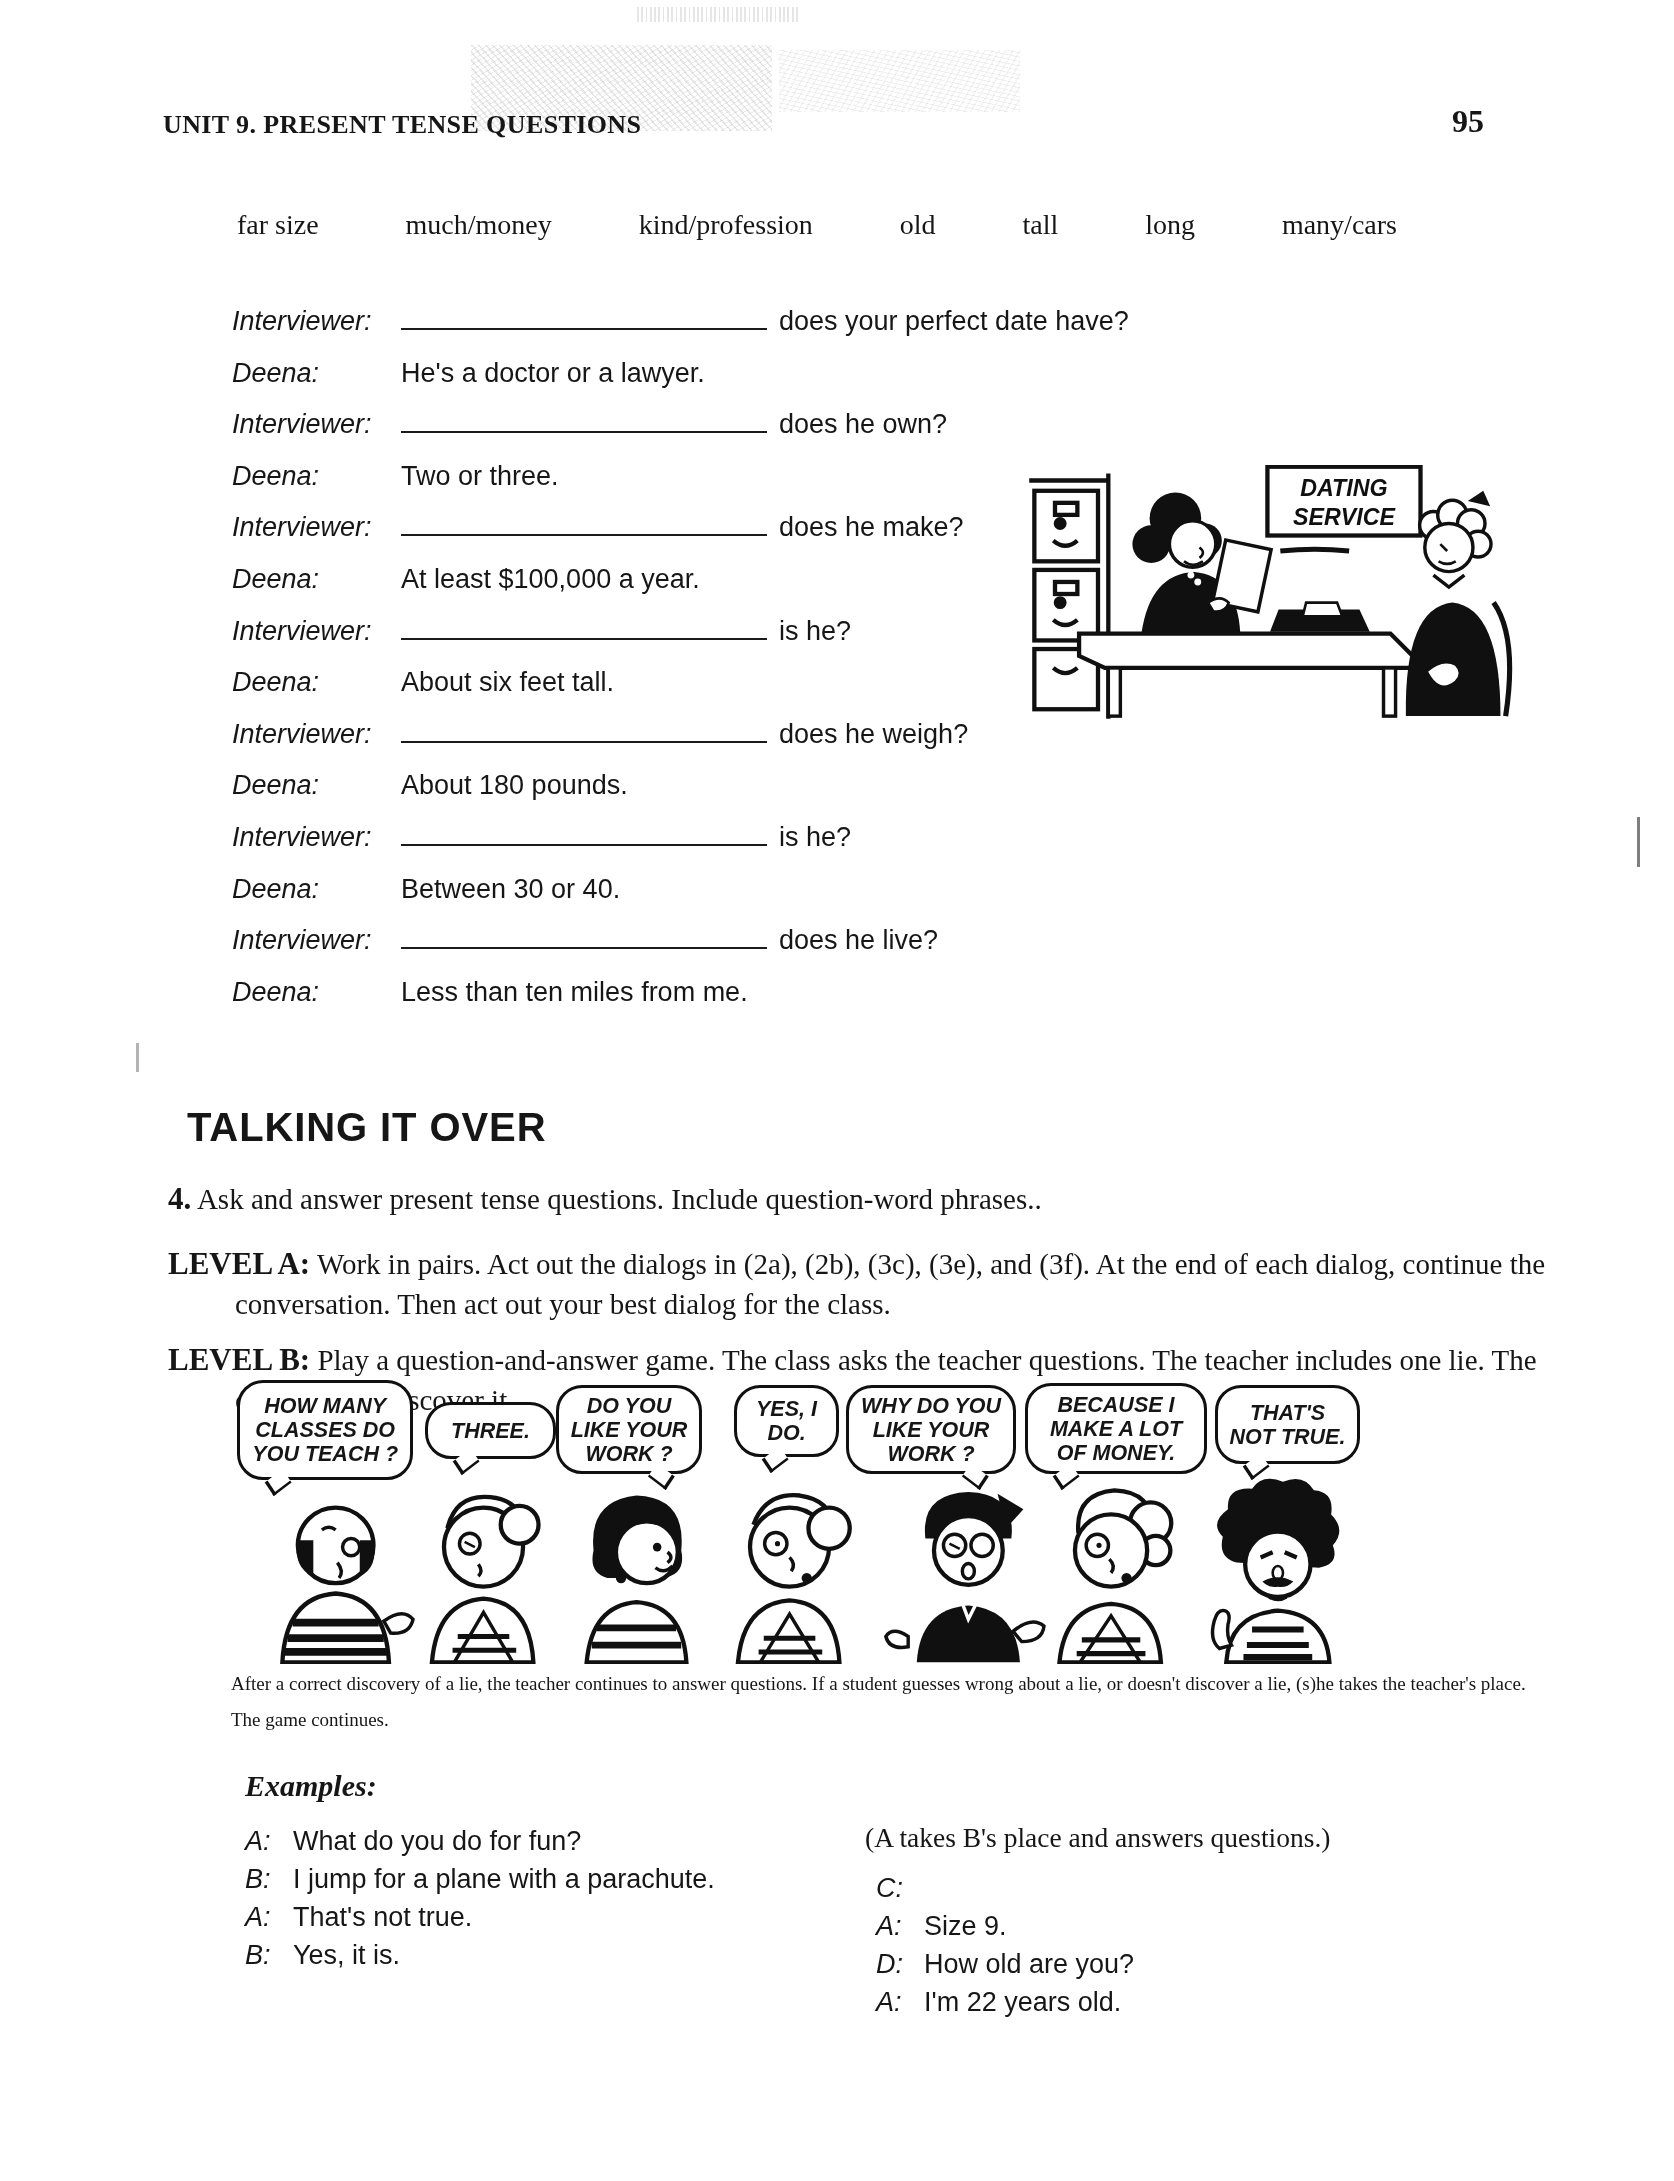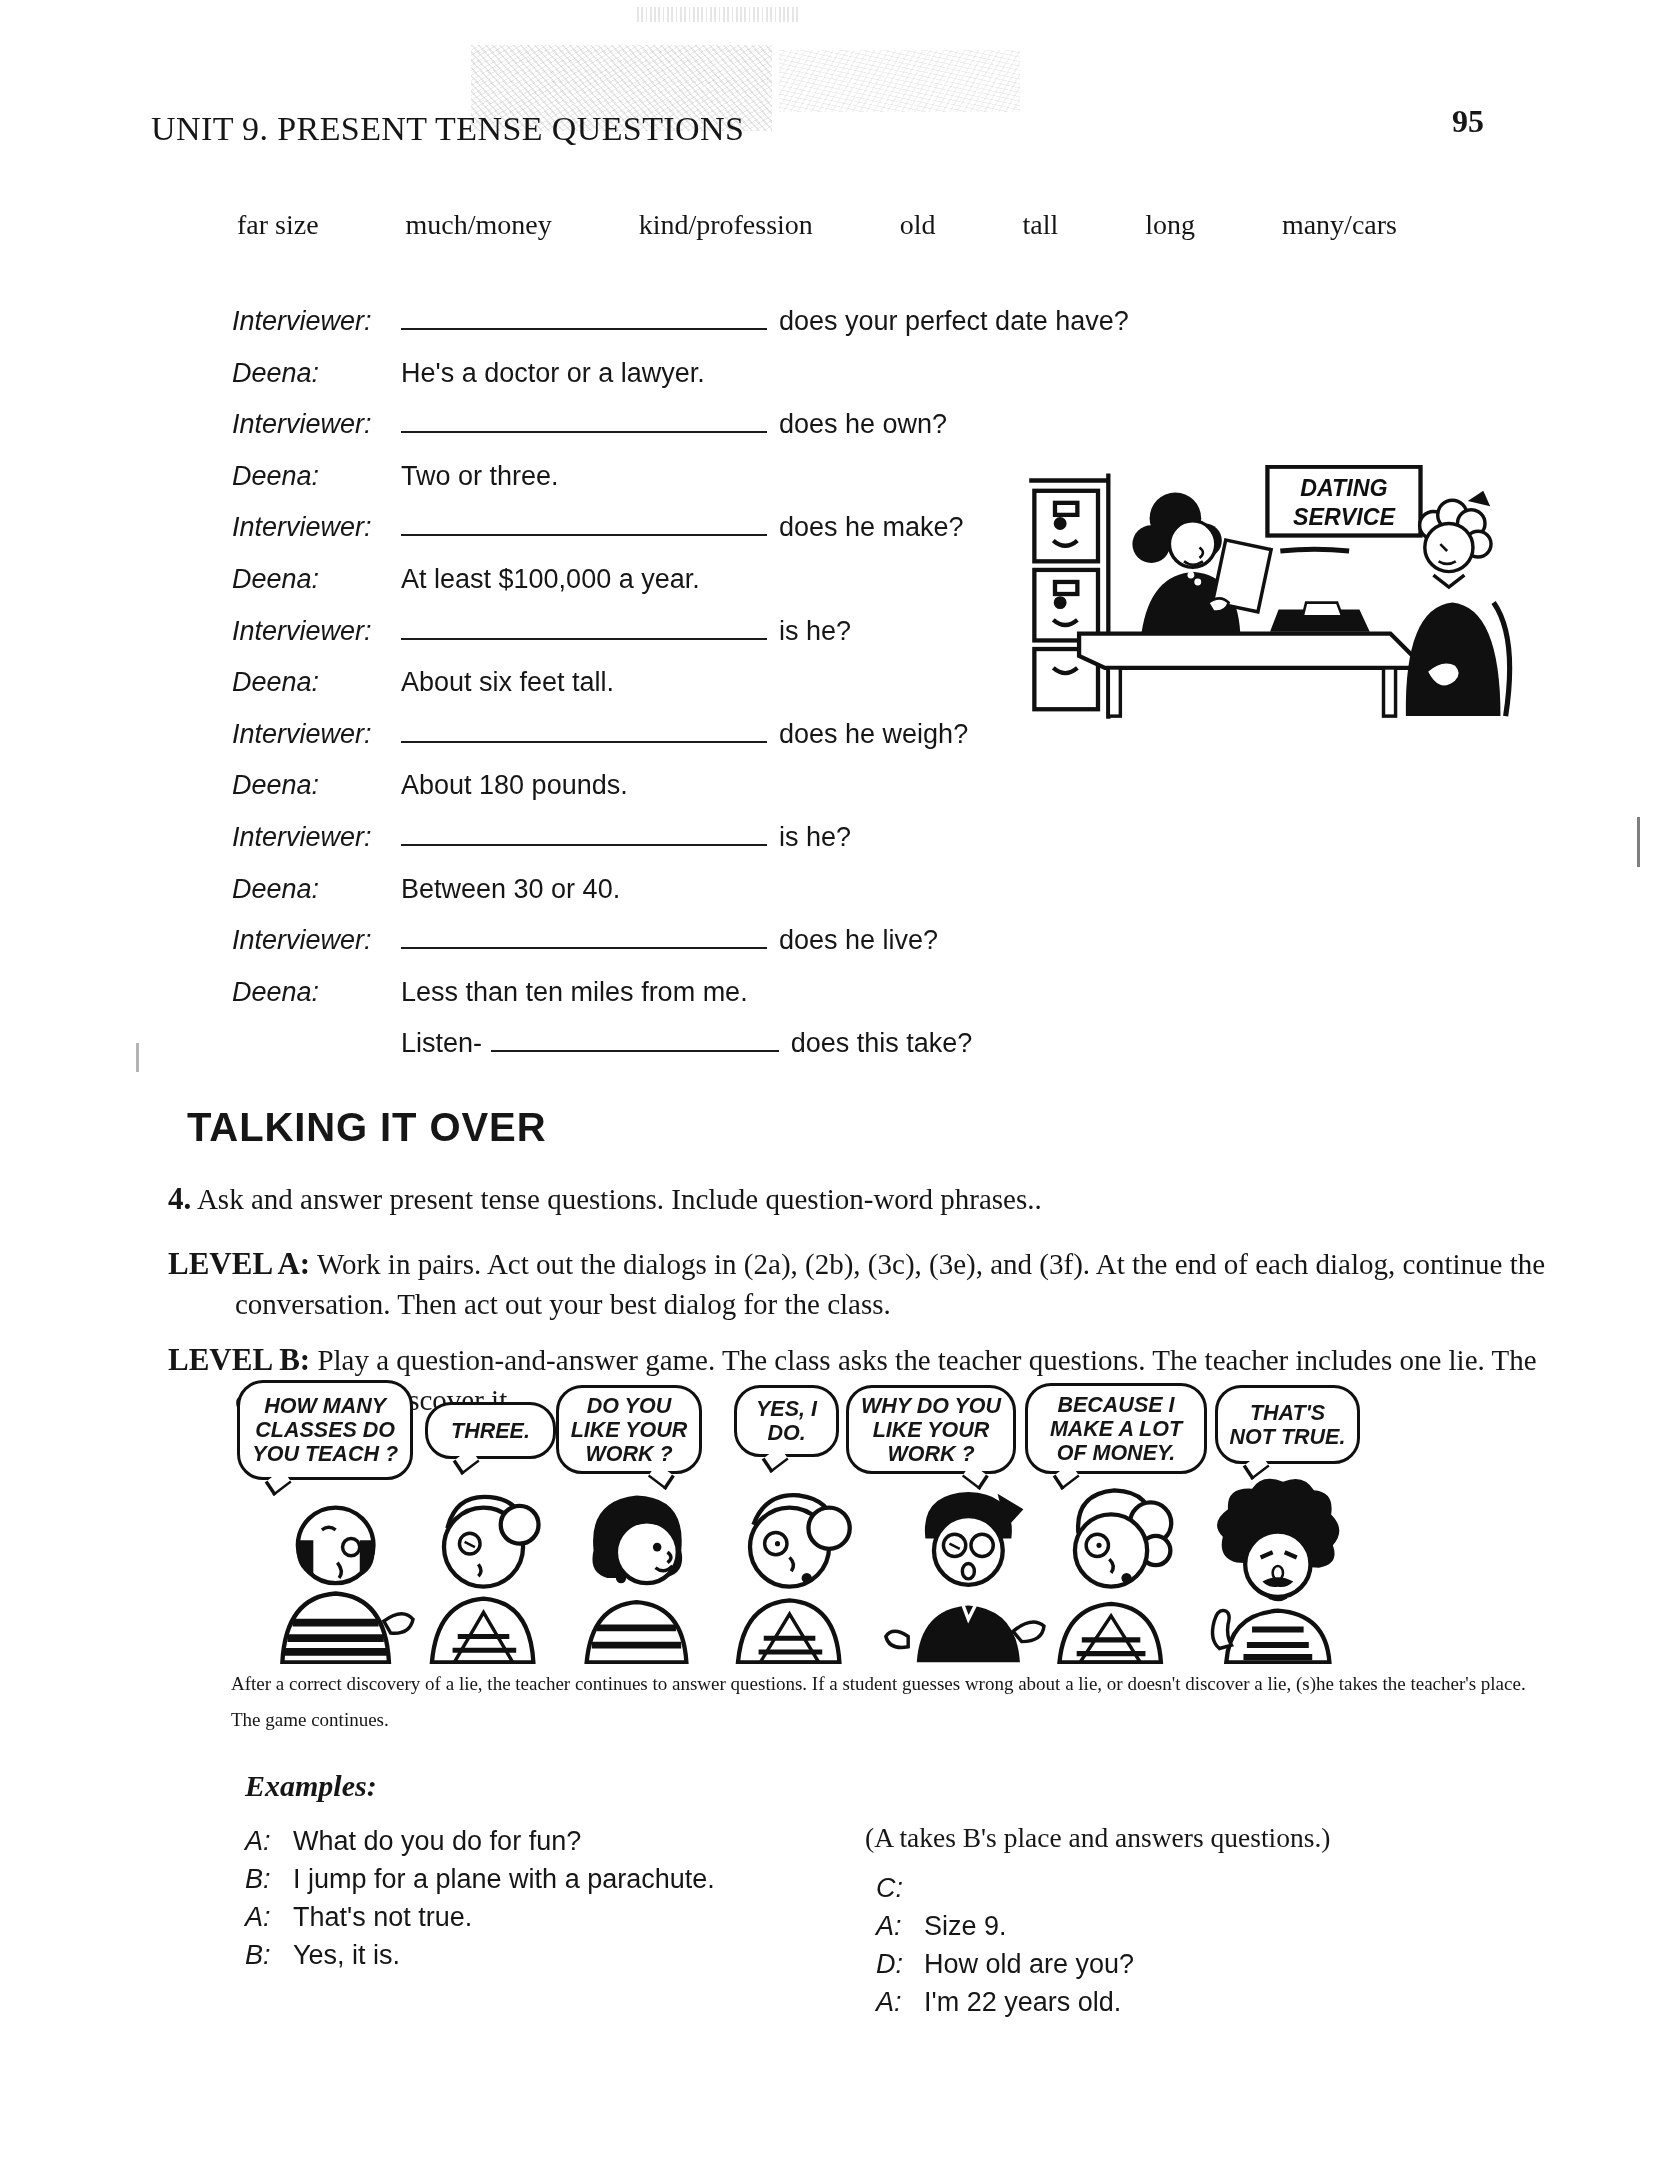--- a/index.html
+++ b/index.html
@@ -3,21 +3,21 @@
 <meta charset="utf-8">
 <style>
   html,body{margin:0;padding:0;}
   body{
     width:1674px;height:2181px;position:relative;background:#ffffff;
     font-family:"Liberation Serif",serif;color:#161616;overflow:hidden;
   }
   .abs{position:absolute;}
 
   
-  .unit-header{left:151px;top:110px;font-size:34px;font-weight:normal;letter-spacing:0.4px;font-family:"Liberation Serif",serif;}
+  .unit-header{left:163px;top:110px;font-size:26px;font-weight:bold;letter-spacing:0.4px;font-family:"Liberation Serif",serif;}
   .page-number{left:1452px;top:103px;font-size:32px;font-weight:bold;}
 
   
   .noise{pointer-events:none;opacity:.75;}
   .noise1{left:471px;top:45px;width:301px;height:86px;
     background:repeating-linear-gradient(48deg,rgba(110,110,110,.20) 0 1.7px,transparent 1.7px 5.2px),
                repeating-linear-gradient(-31deg,rgba(90,90,90,.14) 0 0.9px,transparent 0.9px 4.3px);}
   .noise2{left:779px;top:50px;width:241px;height:62px;
     background:repeating-linear-gradient(12deg,rgba(120,120,120,.14) 0 0.9px,transparent 0.9px 4.3px),
                repeating-linear-gradient(-60deg,rgba(120,120,120,.10) 0 1.7px,transparent 1.7px 6px);}
@@ -164,26 +164,20 @@
   </div>
   <div class="drow">
     <span class="speaker">Interviewer:</span>
     <span class="blank w-long"></span>
     <span class="after-text">does he live?</span>
   </div>
   <div class="drow">
     <span class="speaker">Deena:</span>
     <span>Less than ten miles from me.</span>
   </div>
-  <div class="drow">
-    <span class="speaker"></span>
-    <span class="prefix-text">Listen-</span>
-    <span class="blank w-short"></span>
-    <span class="after-text">does this take?</span>
-  </div>
 </div>
 
 <div class="abs dating-cartoon">
   <svg width="496" height="258" viewBox="0 0 576 300">
 
     <g stroke="#101010" stroke-width="5" fill="none">
       <path d="M8 18 L100 18"></path>
       <path d="M100 10 L100 295"></path>
       <rect x="14" y="30" width="74" height="82"></rect>
       <rect x="14" y="122" width="74" height="82"></rect>

